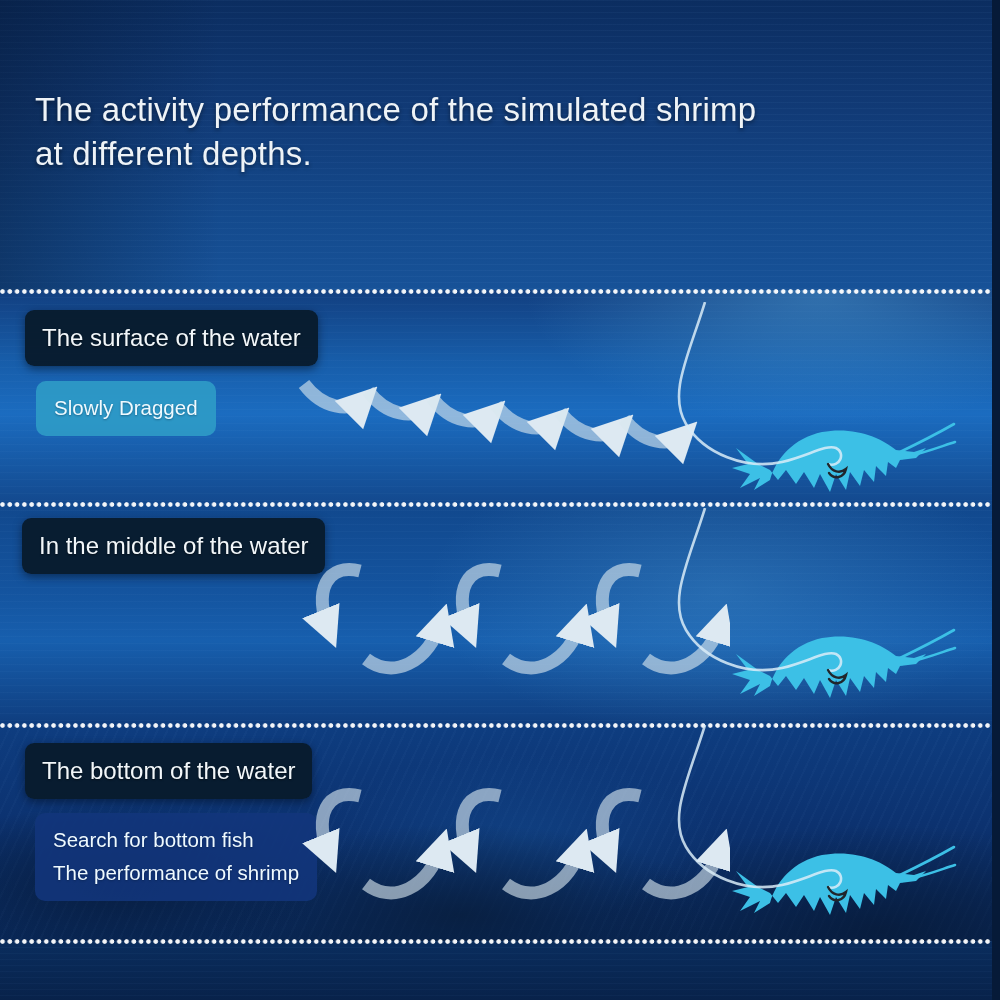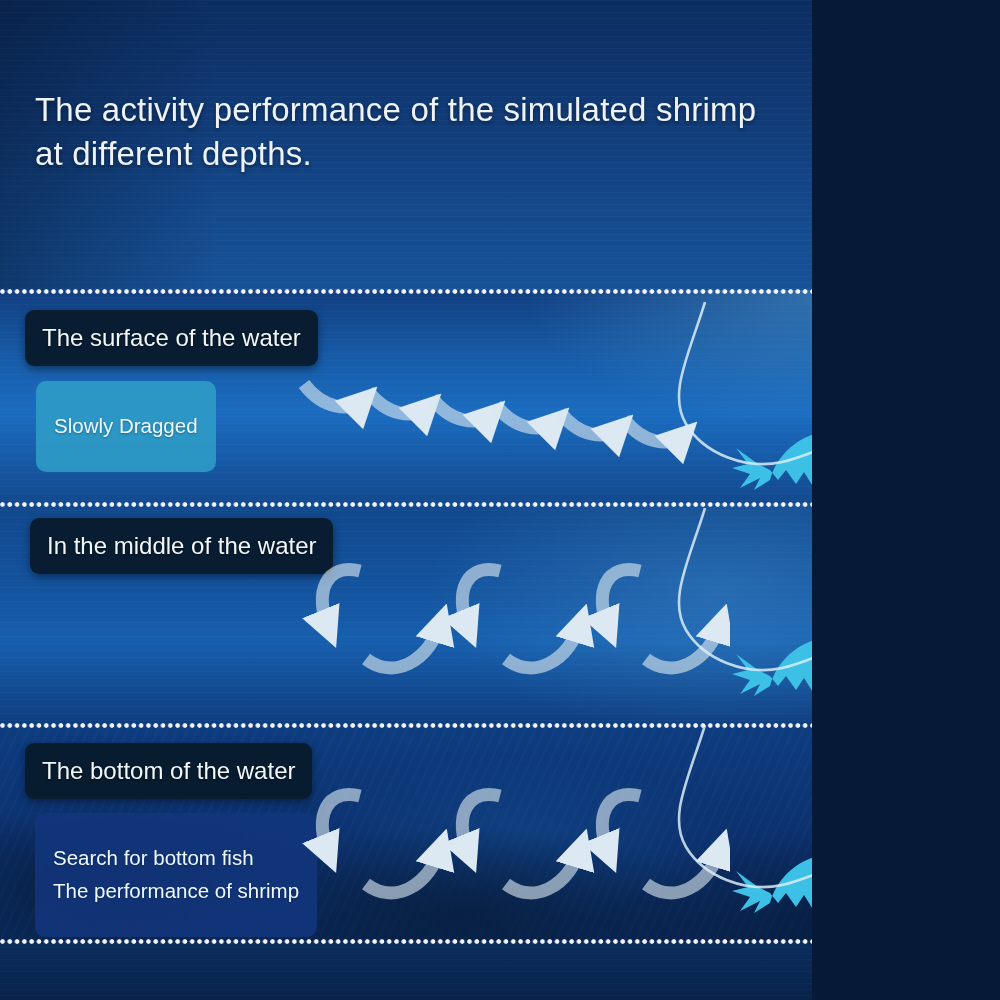--- a/index.html
+++ b/index.html
@@ -1,17 +1,17 @@
 <!DOCTYPE html>
 <html><head>
 <meta charset="utf-8">
 <style>
   html,body{margin:0;padding:0;background:#061a38;}
   .canvas{
-    position:relative;width:812px;height:1000px;overflow:hidden;
+    position:relative;width:992px;height:1000px;overflow:hidden;
     font-family:"Liberation Sans", sans-serif;color:#eef4f8;
   }
   
   .band{position:absolute;left:0;width:1000px;}
   .band-top{
     top:0;height:290px;
     background:
       linear-gradient(90deg, rgba(4,18,42,.40), rgba(4,18,42,0) 22%),
       repeating-linear-gradient(180deg, rgba(120,170,225,.055) 0 1px, rgba(0,0,0,0) 1px 6px),
       linear-gradient(180deg,#0b2d60 0%,#113a76 38%,#144a8d 75%,#175298 100%);
@@ -61,21 +61,21 @@
   
   .heading{
     position:absolute;display:inline-block;
     background:rgba(8,27,45,.96);border-radius:9px;
     padding:14px 17px;font-size:24px;color:#f2f7fa;
     box-shadow:0 3px 8px rgba(2,12,28,.5);text-shadow:0 1px 2px rgba(0,0,0,.5);
     white-space:nowrap;
   }
   .tip{
     position:absolute;display:inline-block;border-radius:10px;
-    padding:29px 18px;font-size:20.5px;line-height:1.6;color:#effaff;
+    padding:11px 18px;font-size:20.5px;line-height:1.6;color:#effaff;
     text-shadow:0 1px 2px rgba(0,20,40,.35);white-space:nowrap;
   }
   .tip-surface{background:rgba(47,157,199,.88);}
   .tip-middle{background:rgba(32,109,200,.72);}
   .tip-bottom{background:rgba(18,53,124,.88);}
   .tip span{display:block;}
   
   .svgabs{position:absolute;}
   .arrow-stroke{fill:none;stroke:#d9e6ef;stroke-opacity:.62;stroke-width:13;stroke-linecap:butt;}
   .line-stroke{fill:none;stroke:#d9ecf8;stroke-opacity:.85;stroke-width:2.6;}
@@ -131,21 +131,21 @@
         C46,46 64,26 92,20 C124,14 152,26 166,38 L184,40 L196,36 L186,46 L170,48
         L166,56 L158,50 L156,64 L146,54 L144,70 L134,58 L130,74 L120,60 L116,78
         L106,62 L100,80 L90,62 L84,76 L74,60 L66,72 L56,58 L48,68 L40,58 Z"></path>
       <path class="shrimp-stroke" d="M170,40 C195,28 210,20 224,12"></path>
       <path class="shrimp-stroke" d="M172,46 C198,40 212,34 225,30"></path>
     </g>
     <path class="line-stroke" d="M45,0 C28,55 8,92 26,122 C44,152 86,168 122,160 C148,154 166,142 176,146 C186,151 180,166 168,162"></path>
     <path class="hook-stroke" d="M168,162 c4,8 12,10 18,5 c-2,9 -12,11 -17,4"></path>
   </svg>
 
-  <div class="heading" style="left:22px;top:518px;margin-left:8px;">
+  <div class="heading" style="left:22px;top:518px;">
     <span>In the middle of the water</span>
   </div>
 
   <svg class="svgabs" style="left:300px;top:541px;" width="430" height="165" viewBox="0 0 430 165">
     <defs>
       <marker id="ah2" viewBox="0 0 10 10" refX="6" refY="5" markerWidth="3.1" markerHeight="3.4" orient="auto">
         <path d="M0,0 L10,5 L0,10 z" fill="#dde9f2" fill-opacity="1"></path>
       </marker>
     </defs>
     <g>

